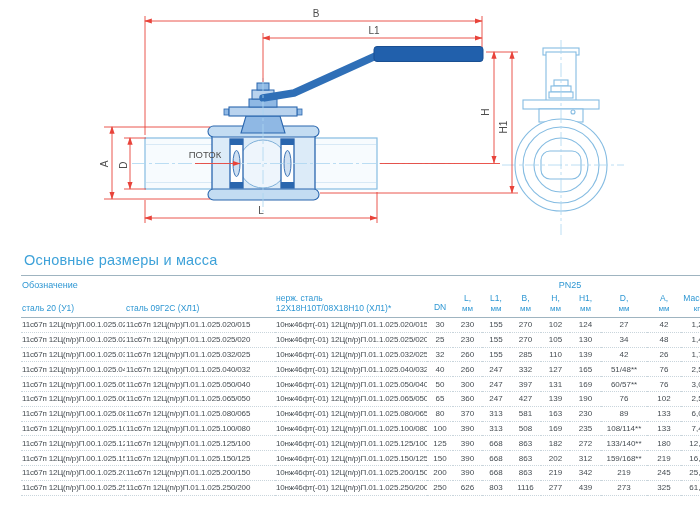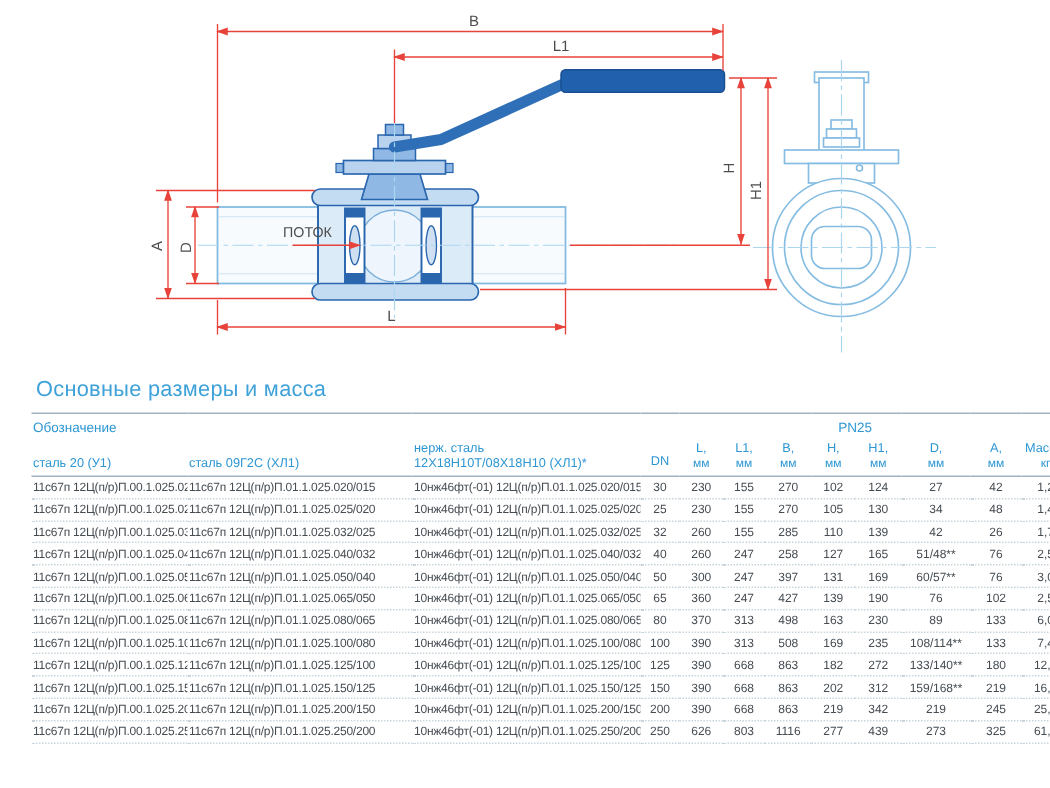--- a/index.html
+++ b/index.html
@@ -222,21 +222,21 @@
             <td class="num">26</td>
             <td class="num">1,7</td>
           </tr>
           <tr>
             <td class="desig">11с67п 12Ц(п/р)П.00.1.025.040/032</td>
             <td class="desig">11с67п 12Ц(п/р)П.01.1.025.040/032</td>
             <td class="desig">10нж46фт(-01) 12Ц(п/р)П.01.1.025.040/032</td>
             <td class="num">40</td>
             <td class="num">260</td>
             <td class="num">247</td>
-            <td class="num">258</td>
+            <td class="num">332</td>
             <td class="num">127</td>
             <td class="num">165</td>
             <td class="num">51/48**</td>
             <td class="num">76</td>
             <td class="num">2,5</td>
           </tr>
           <tr>
             <td class="desig">11с67п 12Ц(п/р)П.00.1.025.050/040</td>
             <td class="desig">11с67п 12Ц(п/р)П.01.1.025.050/040</td>
             <td class="desig">10нж46фт(-01) 12Ц(п/р)П.01.1.025.050/040</td>
@@ -264,21 +264,21 @@
             <td class="num">102</td>
             <td class="num">2,5</td>
           </tr>
           <tr>
             <td class="desig">11с67п 12Ц(п/р)П.00.1.025.080/065</td>
             <td class="desig">11с67п 12Ц(п/р)П.01.1.025.080/065</td>
             <td class="desig">10нж46фт(-01) 12Ц(п/р)П.01.1.025.080/065</td>
             <td class="num">80</td>
             <td class="num">370</td>
             <td class="num">313</td>
-            <td class="num">498</td>
+            <td class="num">581</td>
             <td class="num">163</td>
             <td class="num">230</td>
             <td class="num">89</td>
             <td class="num">133</td>
             <td class="num">6,0</td>
           </tr>
           <tr>
             <td class="desig">11с67п 12Ц(п/р)П.00.1.025.100/080</td>
             <td class="desig">11с67п 12Ц(п/р)П.01.1.025.100/080</td>
             <td class="desig">10нж46фт(-01) 12Ц(п/р)П.01.1.025.100/080</td>

